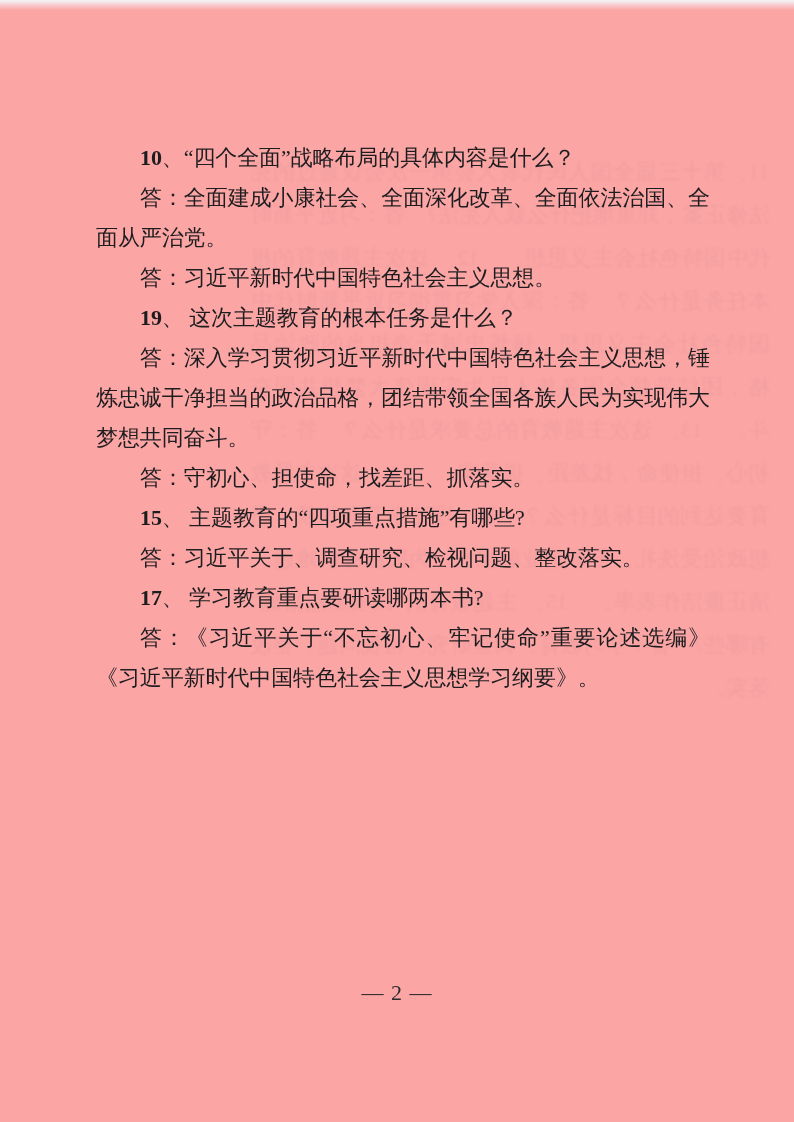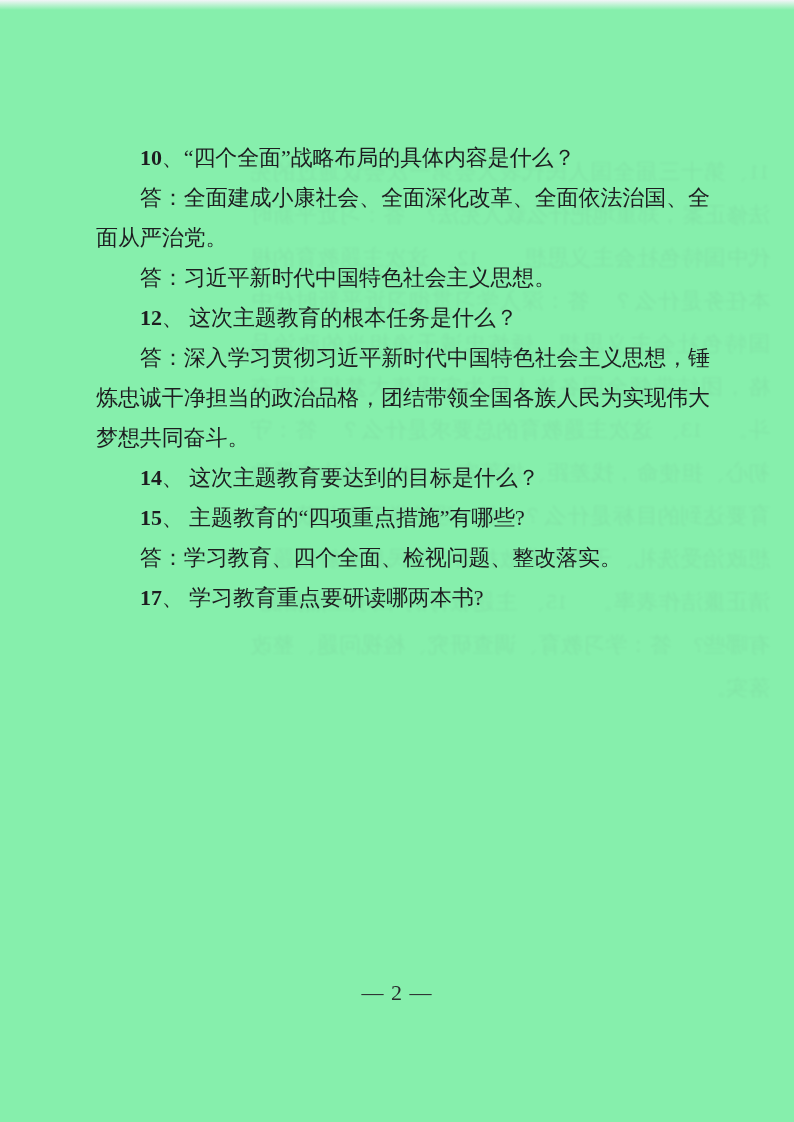--- a/index.html
+++ b/index.html
@@ -5,21 +5,21 @@
   html, body {
     margin: 0;
     padding: 0;
     background: #ffffff;
   }
   .page {
     position: relative;
     width: 794px;
     height: 1122px;
     margin: 0 auto;
-    background: #86efac;
+    background: #fca5a5;
     overflow: hidden;
     font-family: "Liberation Serif", "DejaVu Serif", serif;
     color: #1d1d20;
   }
   
   .scan-edge {
     position: absolute;
     top: 0; left: 0; right: 0;
     height: 10px;
     background: linear-gradient(to bottom, #f3f5f8, rgba(255,255,255,0));
@@ -74,21 +74,22 @@
 </head>
 <body>
 
 <div class="page">
   <div class="scan-edge"></div>
   <div class="ghost" id="ghost-layer" aria-hidden="true">11、第十三届全国人民代表大会第一次会议通过的宪法修正案，郑重地把什么载入宪法?　答：习近平新时代中国特色社会主义思想。　12、 这次主题教育的根本任务是什么？　答：深入学习贯彻习近平新时代中国特色社会主义思想，锤炼忠诚干净担当的政治品格，团结带领全国各族人民为实现伟大梦想共同奋斗。　13、 这次主题教育的总要求是什么？　答：守初心、担使命，找差距、抓落实。　14、 这次主题教育要达到的目标是什么？　答：理论学习有收获、思想政治受洗礼、干事创业敢担当、为民服务解难题、清正廉洁作表率。　15、 主题教育的“四项重点措施”有哪些?　答：学习教育、调查研究、检视问题、整改落实。</div>
   <div class="content" id="doc-body">
       <p><span class="num">10</span>、“四个全面”战略布局的具体内容是什么？</p>
       <p>答：全面建成小康社会、全面深化改革、全面依法治国、全面从严治党。</p>
       <p>答：习近平新时代中国特色社会主义思想。</p>
-      <p><span class="num">12</span>、 这次主题教育的根本任务是什么？</p>
+      <p><span class="num">19</span>、 这次主题教育的根本任务是什么？</p>
       <p>答：深入学习贯彻习近平新时代中国特色社会主义思想，锤炼忠诚干净担当的政治品格，团结带领全国各族人民为实现伟大梦想共同奋斗。</p>
-      <p><span class="num">14</span>、 这次主题教育要达到的目标是什么？</p>
+      <p>答：守初心、担使命，找差距、抓落实。</p>
       <p><span class="num">15</span>、 主题教育的“四项重点措施”有哪些?</p>
-      <p>答：学习教育、四个全面、检视问题、整改落实。</p>
+      <p>答：习近平关于、调查研究、检视问题、整改落实。</p>
       <p><span class="num">17</span>、 学习教育重点要研读哪两本书?</p>
+      <p>答：《习近平关于“不忘初心、牢记使命”重要论述选编》《习近平新时代中国特色社会主义思想学习纲要》。</p>
     </div>
   <div class="footer">— 2 —</div>
 </div>
 
 </body></html>

